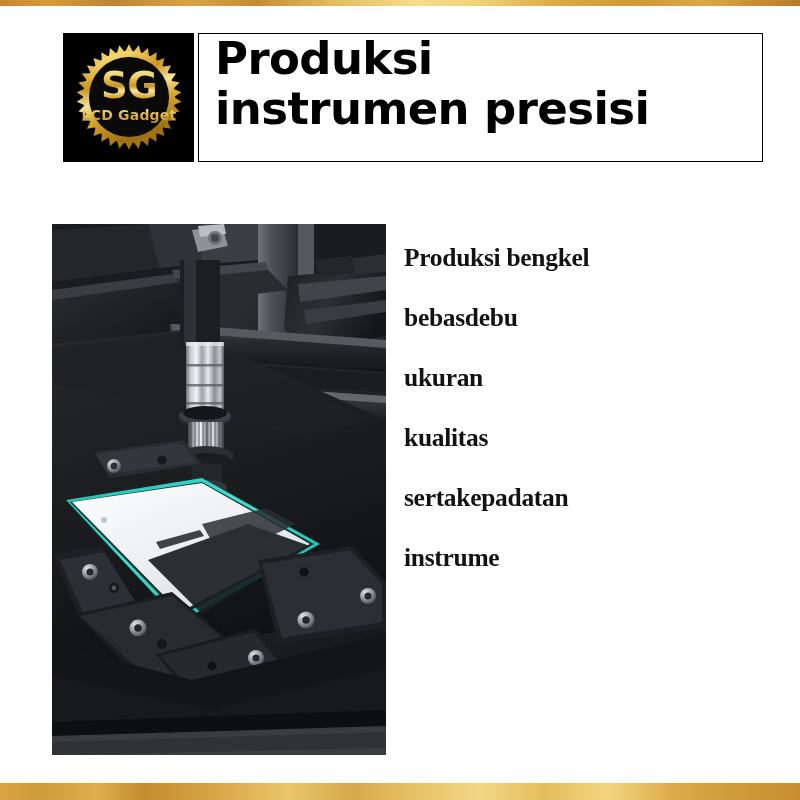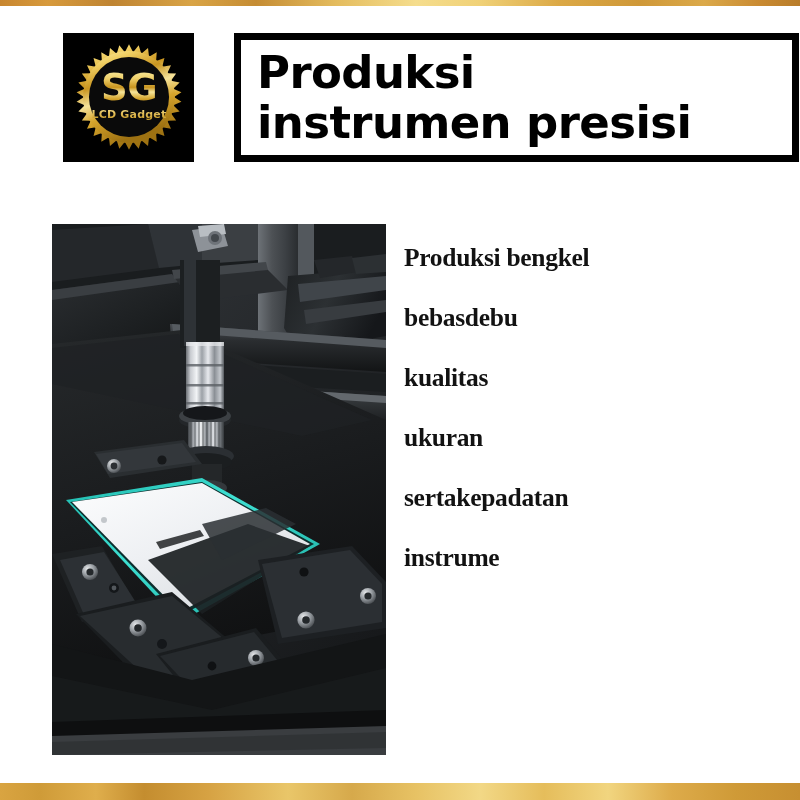--- a/index.html
+++ b/index.html
@@ -103,43 +103,41 @@
     background: linear-gradient(180deg, #f8e89a 0%, #f3d濃 1%, #efd06a 22%, #c8941f 48%, #f6e59a 62%, #d4a42c 82%, #a87a16 100%);
     background: linear-gradient(180deg, #f8e89a 0%, #efd06a 22%, #c8941f 48%, #f6e59a 62%, #d4a42c 82%, #a87a16 100%);
     -webkit-background-clip: text;
     background-clip: text;
     color: transparent;
     margin-top: -2px;
   }
   #logo-subtitle {
     font-family: "DejaVu Sans", sans-serif;
     font-weight: 700;
-    font-size: 11px;
+    font-size: 14px;
     letter-spacing: 0.2px;
     background: linear-gradient(180deg, #f7e392 0%, #e0bb55 45%, #c2931f 100%);
     -webkit-background-clip: text;
     background-clip: text;
     color: transparent;
     margin-top: 3px;
   }
 
   #title-box {
     position: absolute;
     left: 135px;
     top: 0;
     width: 565px;
     height: 129px;
     background: #ffffff;
-    border: 7px solid #000000;
+    border: 1px solid #000000;
     box-sizing: border-box;
     display: flex;
     flex-direction: column;
-    justify-content: center;
     padding-left: 16px;
-    margin-left: 36px;
   }
   .title-line {
     font-family: "DejaVu Sans", sans-serif;
     font-weight: 700;
     font-size: 45px;
     line-height: 50px;
     color: #000000;
     letter-spacing: -0.6px;
     white-space: nowrap;
   }
@@ -416,17 +414,17 @@
     <path d="M0 452 L160 486 L334 444 L334 500 L0 506 Z" fill="#191b1d" opacity="0.8"></path>
     <path d="M0 498 L334 486 L334 512 L0 520 Z" fill="#0e0f10"></path>
     <path d="M0 512 L334 502 L334 531 L0 531 Z" fill="#3a3d40"></path>
     <path d="M0 518 L334 508 L334 524 L0 531 Z" fill="#2a2d2f" opacity="0.6"></path>
   </svg>
 </div>
 
 <div id="body-copy">
   <div class="body-line">Produksi bengkel</div>
   <div class="body-line">bebasdebu</div>
+  <div class="body-line">ukuran</div>
   <div class="body-line">kualitas</div>
-  <div class="body-line">ukuran</div>
   <div class="body-line">sertakepadatan</div>
   <div class="body-line">instrume</div>
 </div>
 
 </body></html>

